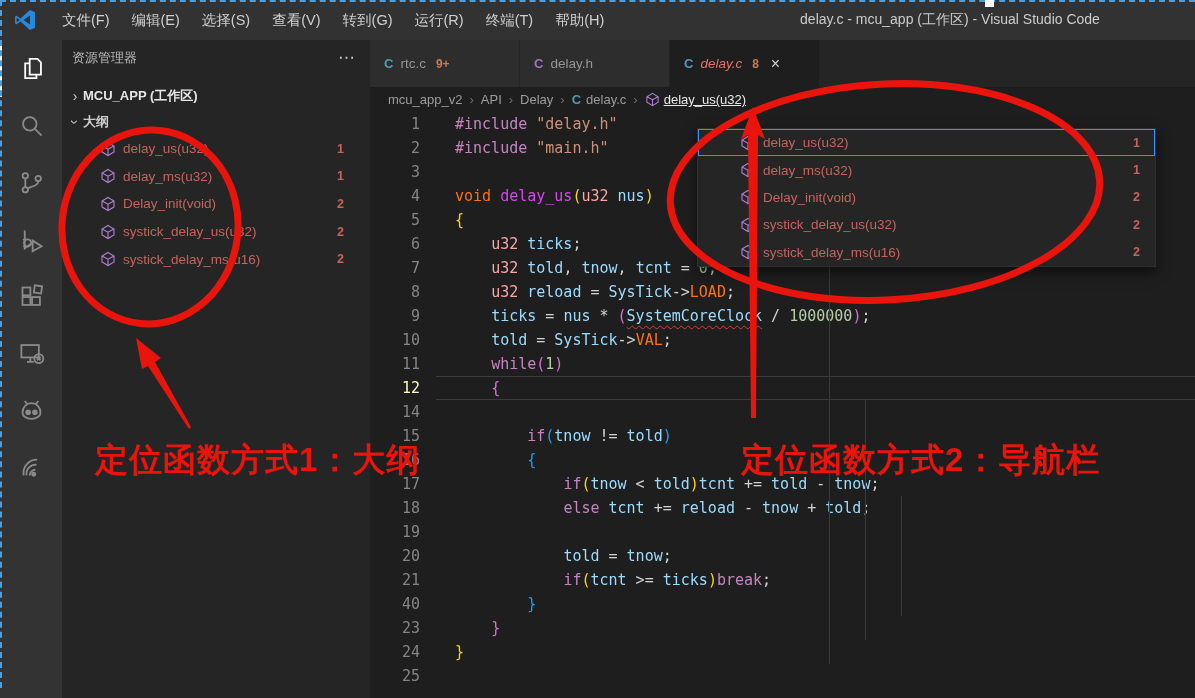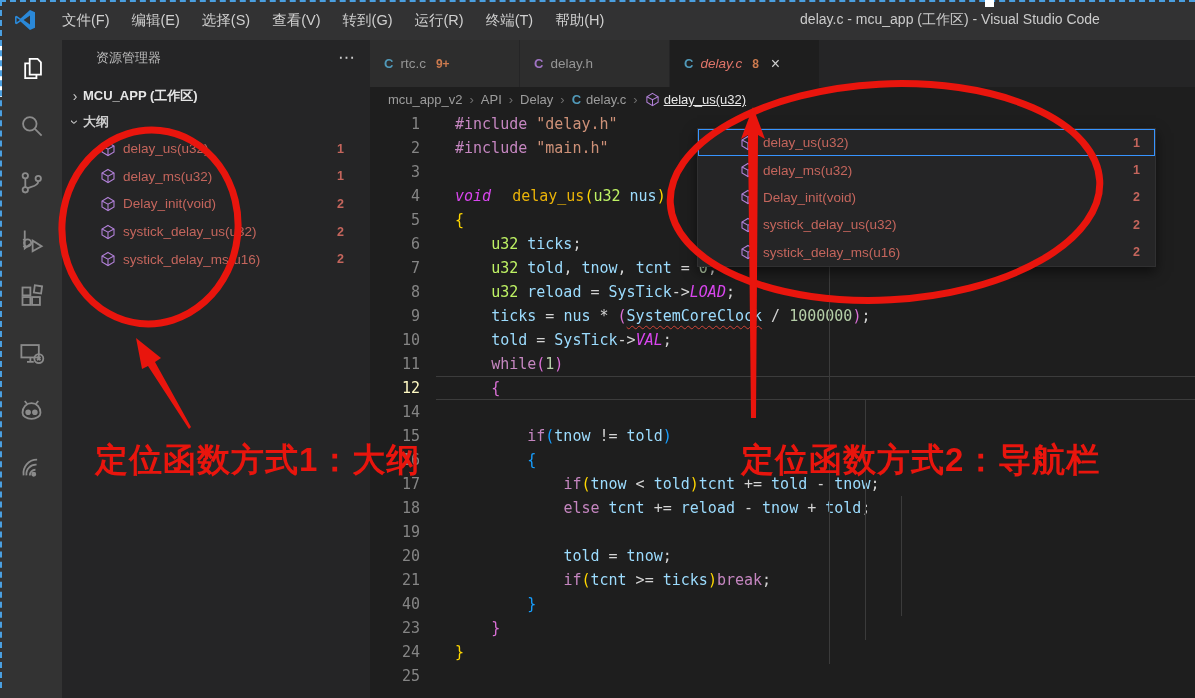--- a/index.html
+++ b/index.html
@@ -19,21 +19,21 @@
 
   
   #activitybar { position:absolute; left:0; top:40px; width:62px; height:658px; background:#333333; z-index:4; }
   .act-item { width:62px; height:57px; display:flex; align-items:center; justify-content:center; position:relative; }
   .act-item svg { width:27px; height:27px; stroke:#8b8b8b; fill:none; stroke-width:1.6; }
   .act-item.active { border-left:2px solid #ffffff; }
   .act-item.active svg { stroke:#ffffff; }
 
   
   #sidebar { position:absolute; left:62px; top:40px; width:308px; height:658px; background:#252526; z-index:4; color:#cccccc; }
-  #explorer-header { display:flex; align-items:center; height:35px; padding:0 14px 0 34px; }
+  #explorer-header { display:flex; align-items:center; height:35px; padding:0 14px 0 10px; }
   #explorer-title { font-size:13px; color:#bbbbbb; flex:1 1 auto; }
   #explorer-more { color:#cccccc; font-size:17px; letter-spacing:1px; }
   .section-row { display:flex; align-items:center; height:25px; font-size:13px; font-weight:700; color:#e6e6e6; padding-left:5px; }
   #workspace-row { margin-top:8px; height:26px; }
   .chev { display:inline-block; width:16px; color:#cccccc; font-weight:400; font-size:14px; text-align:center; }
   .chev.down { transform:rotate(90deg); }
   #outline-list { margin-top:1px; }
   .symrow { display:flex; align-items:center; height:27.6px; padding-left:38px; padding-right:26px; font-size:13.5px; }
   .symrow .cube { width:16px; height:16px; flex:0 0 auto; margin-right:7px; }
   .symlabel { color:#c4655c; flex:1 1 auto; white-space:nowrap; overflow:hidden; }
@@ -56,22 +56,22 @@
   .bc-item .cicon { margin-right:5px; }
   .bc-item svg { width:15px; height:15px; margin-right:4px; }
   .bc-item.current { color:#e8e8e8; text-decoration:underline; }
 
   
   #code { position:absolute; left:0; top:72px; width:825px; height:586px; font-family:"DejaVu Sans Mono", monospace; font-size:15px; line-height:24px; }
   .codeline { display:flex; height:24px; white-space:pre; }
   .lnum { width:66px; text-align:right; padding-right:16px; color:#858585; flex:0 0 auto; }
   .codeline.cur .lnum { color:#fef9c3; }
   .ltext { padding-left:19px; }
-  .tok-pk { color:#c586c0; } .tok-bk { color:#d946ef;font-style:italic; } .tok-ty { color:#bef264; }
-  .tok-vr { color:#9cdcfe; } .tok-fn { color:#eab308;margin-left:12px; } .tok-st { color:#ce9178; }
+  .tok-pk { color:#c586c0; } .tok-bk { color:#f97316; } .tok-ty { color:#fca5a5; }
+  .tok-vr { color:#9cdcfe; } .tok-fn { color:#d946ef; } .tok-st { color:#ce9178; }
   .tok-nm { color:#b5cea8; } .tok-op { color:#d4d4d4; }
   .tok-by { color:#ffd700; } .tok-bp { color:#da70d6; } .tok-bb { color:#179fff; }
   .tok-er { color:#9cdcfe; text-decoration:underline wavy #d14438 1px; text-underline-offset:4px; }
   #curline { position:absolute; left:66px; top:264px; width:759px; height:24px; border-top:1px solid #3c3c3c; border-bottom:1px solid #3c3c3c; pointer-events:none; }
   .iguide { position:absolute; width:1px; background:#3b3b3b; pointer-events:none; }
 
   
   #symbol-dropdown { position:absolute; left:697px; top:128px; width:459px; background:#252526; border:1px solid #303031; box-shadow:0 5px 12px rgba(0,0,0,0.55); z-index:20; }
   #symbol-dropdown .symrow { padding-left:41px; padding-right:14px; height:27.4px; border:1px solid transparent; }
   #symbol-dropdown .symrow.selected { border:1px solid #3794ff; }

